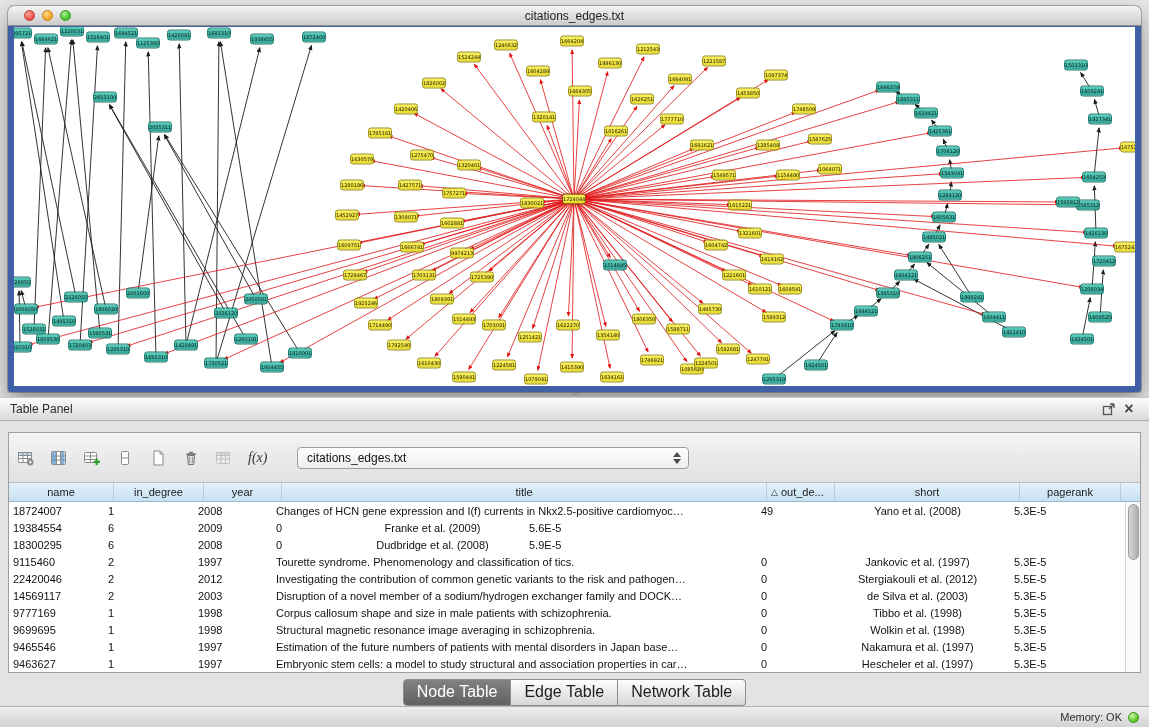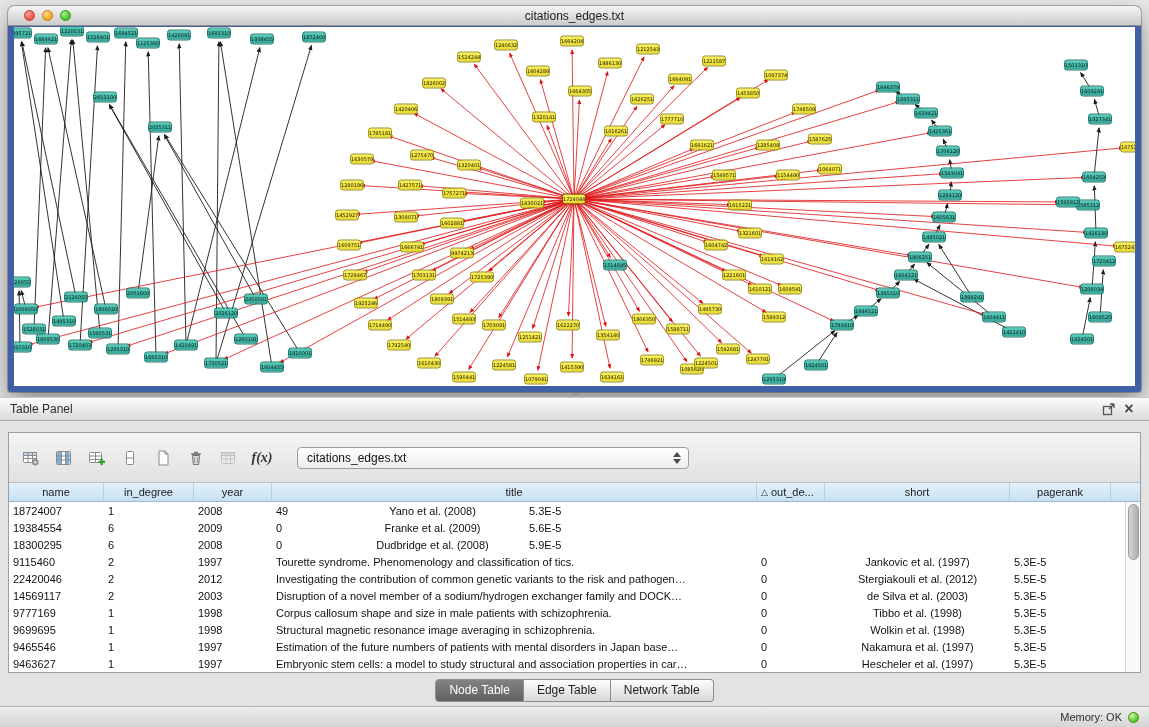--- a/index.html
+++ b/index.html
@@ -62,22 +62,22 @@
   .tp-body { position:absolute; left:0; top:421px; width:100%; height:285px; background:#e3e3e3; }
   .tp-box {
     position:absolute; left:8px; right:8px; top:11px; height:241px;
     background:#fff; border:1px solid #9e9e9e;
   }
   .toolbar {
     height:50px; background:linear-gradient(#f4f4f4,#e1e1e1);
     border-bottom:1px solid #bdbdbd;
     display:flex; align-items:center; padding:0 8px; gap:5px;
   }
-  .tbtn { width:28px; height:28px; display:flex; align-items:center; justify-content:center;
-          background:none; border:none; padding:0;font-weight:bold; }
+  .tbtn { width:28px; height:28px; display:flex; align-items:center; 
+          background:none; border:none; padding:0; }
   .fxtxt { font-family:"Liberation Serif", serif; font-style:italic; font-size:14px; color:#333; }
   .combo {
     margin-left:16px; width:392px; height:22px; position:relative;
     background:linear-gradient(#ffffff,#ededed);
     border:1px solid #9d9d9d; border-radius:4px;
     display:flex; align-items:center; padding:0 26px 0 9px;
     font-size:12px; color:#111;
   }
   .combo-arrows { position:absolute; right:7px; top:4px; display:flex; flex-direction:column; align-items:center; }
   .arr { width:0; height:0; border-left:4px solid transparent; border-right:4px solid transparent; }
@@ -101,21 +101,21 @@
   .vscroll {
     position:absolute; right:0; top:69px; bottom:0; width:15px;
     background:#fafafa; border-left:1px solid #d5d5d5;
   }
   .vthumb { width:11px; height:56px; margin:2px auto 0; border-radius:6px;
             background:linear-gradient(90deg,#d6d6d6,#aeaeae);
             border:1px solid #9b9b9b; }
 
   .tabs { position:absolute; left:0; right:0; top:258px; display:flex; justify-content:center; }
   .tab {
-    font-size:12px; padding:3px 13px 4px; color:#1d1d1d;
+    font-size:16px; padding:3px 13px 4px; color:#1d1d1d;
     background:linear-gradient(#fdfdfd,#d7d7d7);
     border:1px solid #8d8d8d; border-left:none;
   }
   .tab:first-child { border-left:1px solid #8d8d8d; border-radius:4px 0 0 4px; }
   .tab:last-child { border-radius:0 4px 4px 0; }
   .tab.sel { background:linear-gradient(#828282,#616161); color:#fff; }
 
   .statusbar {
     position:absolute; left:0; bottom:0; width:100%; height:21px;
     background:linear-gradient(#ededed,#d4d4d4); border-top:1px solid #b2b2b2;
@@ -525,21 +525,21 @@
       <div class="combo">
         <span>citations_edges.txt</span>
         <span class="combo-arrows">
           <span class="arr up"></span>
             <span class="arr dn"></span>
         </span>
       </div>
     </div>
 
     <div class="thead" id="thead">
-        <div class="th" style="width: 95px;">
+        <div class="th" style="width: 105px;">
           <span>name</span>
         </div>
         <div class="th" style="width: 90px;">
           <span>in_degree</span>
         </div>
         <div class="th" style="width: 78px;">
           <span>year</span>
         </div>
         <div class="th" style="width: 485px;">
           <span>title</span>
@@ -554,20 +554,21 @@
         <div class="th" style="width: 101px;">
           <span>pagerank</span>
         </div>
         <div class="th" style="width: 15px; border-right: none;"></div>
       </div>
     <div class="rows" id="tbody">
         <div class="tr">
           <div class="td" style="width: 95px;">18724007</div>
           <div class="td" style="width: 90px;">1</div>
           <div class="td" style="width: 78px;">2008</div>
+          <div class="td" style="width: 485px;">Changes of HCN gene expression and I(f) currents in Nkx2.5-positive cardiomyoc…</div>
           <div class="td" style="width: 68px;">49</div>
           <div class="td center" style="width: 185px;">Yano et al. (2008)</div>
           <div class="td" style="width: 101px;">5.3E-5</div>
         </div>
         <div class="tr">
           <div class="td" style="width: 95px;">19384554</div>
           <div class="td" style="width: 90px;">6</div>
           <div class="td" style="width: 78px;">2009</div>
           <div class="td" style="width: 68px;">0</div>
           <div class="td center" style="width: 185px;">Franke et al. (2009)</div>

